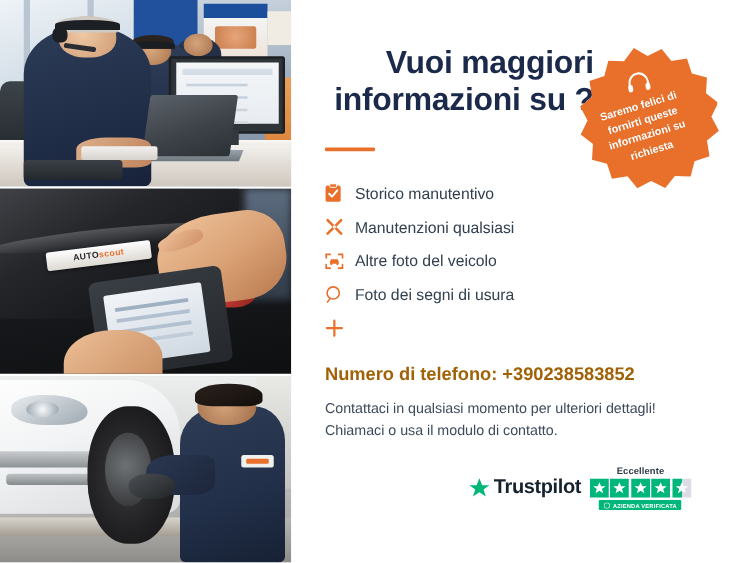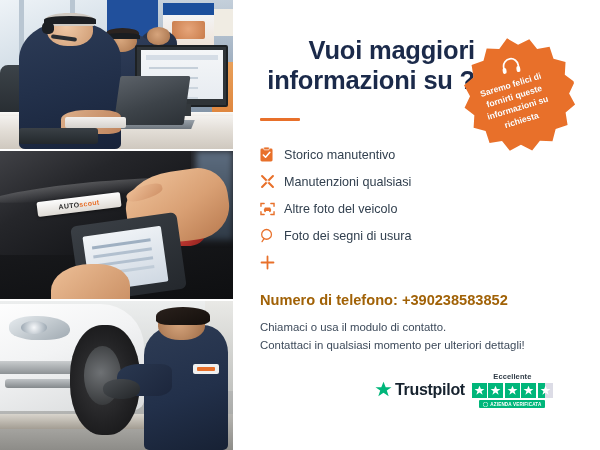--- a/index.html
+++ b/index.html
@@ -177,21 +177,21 @@
   .feat{display:flex;align-items:center;height:27px;}
   .feat .fi{width:24px;flex:0 0 24px;display:flex;align-items:center;justify-content:flex-start;}
   .feat .fl{font-size:12.6px;color:#32404f;white-space:nowrap;}
 
   
   .phone{position:absolute;left:27px;top:292px;font-size:14.6px;font-weight:700;color:#a16207;white-space:nowrap;}
   .sub{position:absolute;left:27px;top:318px;font-size:11.4px;color:#3d4a5a;line-height:1.62;white-space:nowrap;}
 
   
   .tp{position:absolute;left:142px;top:372px;display:flex;align-items:center;gap:7px;}
-  .tp-logo{display:flex;align-items:flex-start;gap:3px;}
+  .tp-logo{display:flex;align-items:flex-end;gap:3px;}
   .tp-name{font-size:16px;font-weight:700;color:#16222e;letter-spacing:-.3px;}
   .tp-right{display:flex;flex-direction:column;align-items:center;gap:2px;}
   .tp-ecc{font-size:7.5px;font-weight:700;color:#2e3a45;letter-spacing:.1px;}
   .stars{display:flex;gap:1.5px;}
   .st{width:15px;height:15px;background:#00b67a;display:flex;align-items:center;justify-content:center;}
   .st.half{background:linear-gradient(90deg,#00b67a 50%,#dcdce6 50%);}
   .verif{display:flex;align-items:center;gap:2px;background:#00b67a;
     padding:1.5px 4px;border-radius:1px;}
   .verif .vtxt{font-size:4.6px;font-weight:700;color:#fff;letter-spacing:.15px;white-space:nowrap;}
 </style>
@@ -348,22 +348,22 @@
           <svg width="15" height="15" viewBox="0 0 16 16" aria-hidden="true">
             <path d="M8 1.6 V14.4 M1.6 8 H14.4" stroke="#e8702a" stroke-width="1.9" stroke-linecap="round"></path>
           </svg>
         </span>
       </div>
 
     </div>
 
     <div class="phone">Numero di telefono: +390238583852</div>
     <div class="sub">
+      <div>Contattaci in qualsiasi momento per ulteriori dettagli!</div>
       <div>Chiamaci o usa il modulo di contatto.</div>
-      <div>Contattaci in qualsiasi momento per ulteriori dettagli!</div>
     </div>
 
     <div class="tp">
       <div class="tp-logo">
         <svg width="17" height="17" viewBox="0 0 20 20" aria-hidden="true">
           <path fill="#00b67a" d="M10 0.8 12.6 7.3 19.4 7.3 13.9 11.3 16.1 17.9 10 13.8 3.9 17.9 6.1 11.3 0.6 7.3 7.4 7.3Z"></path>
         </svg>
         <span class="tp-name">Trustpilot</span>
       </div>
       <div class="tp-right">

